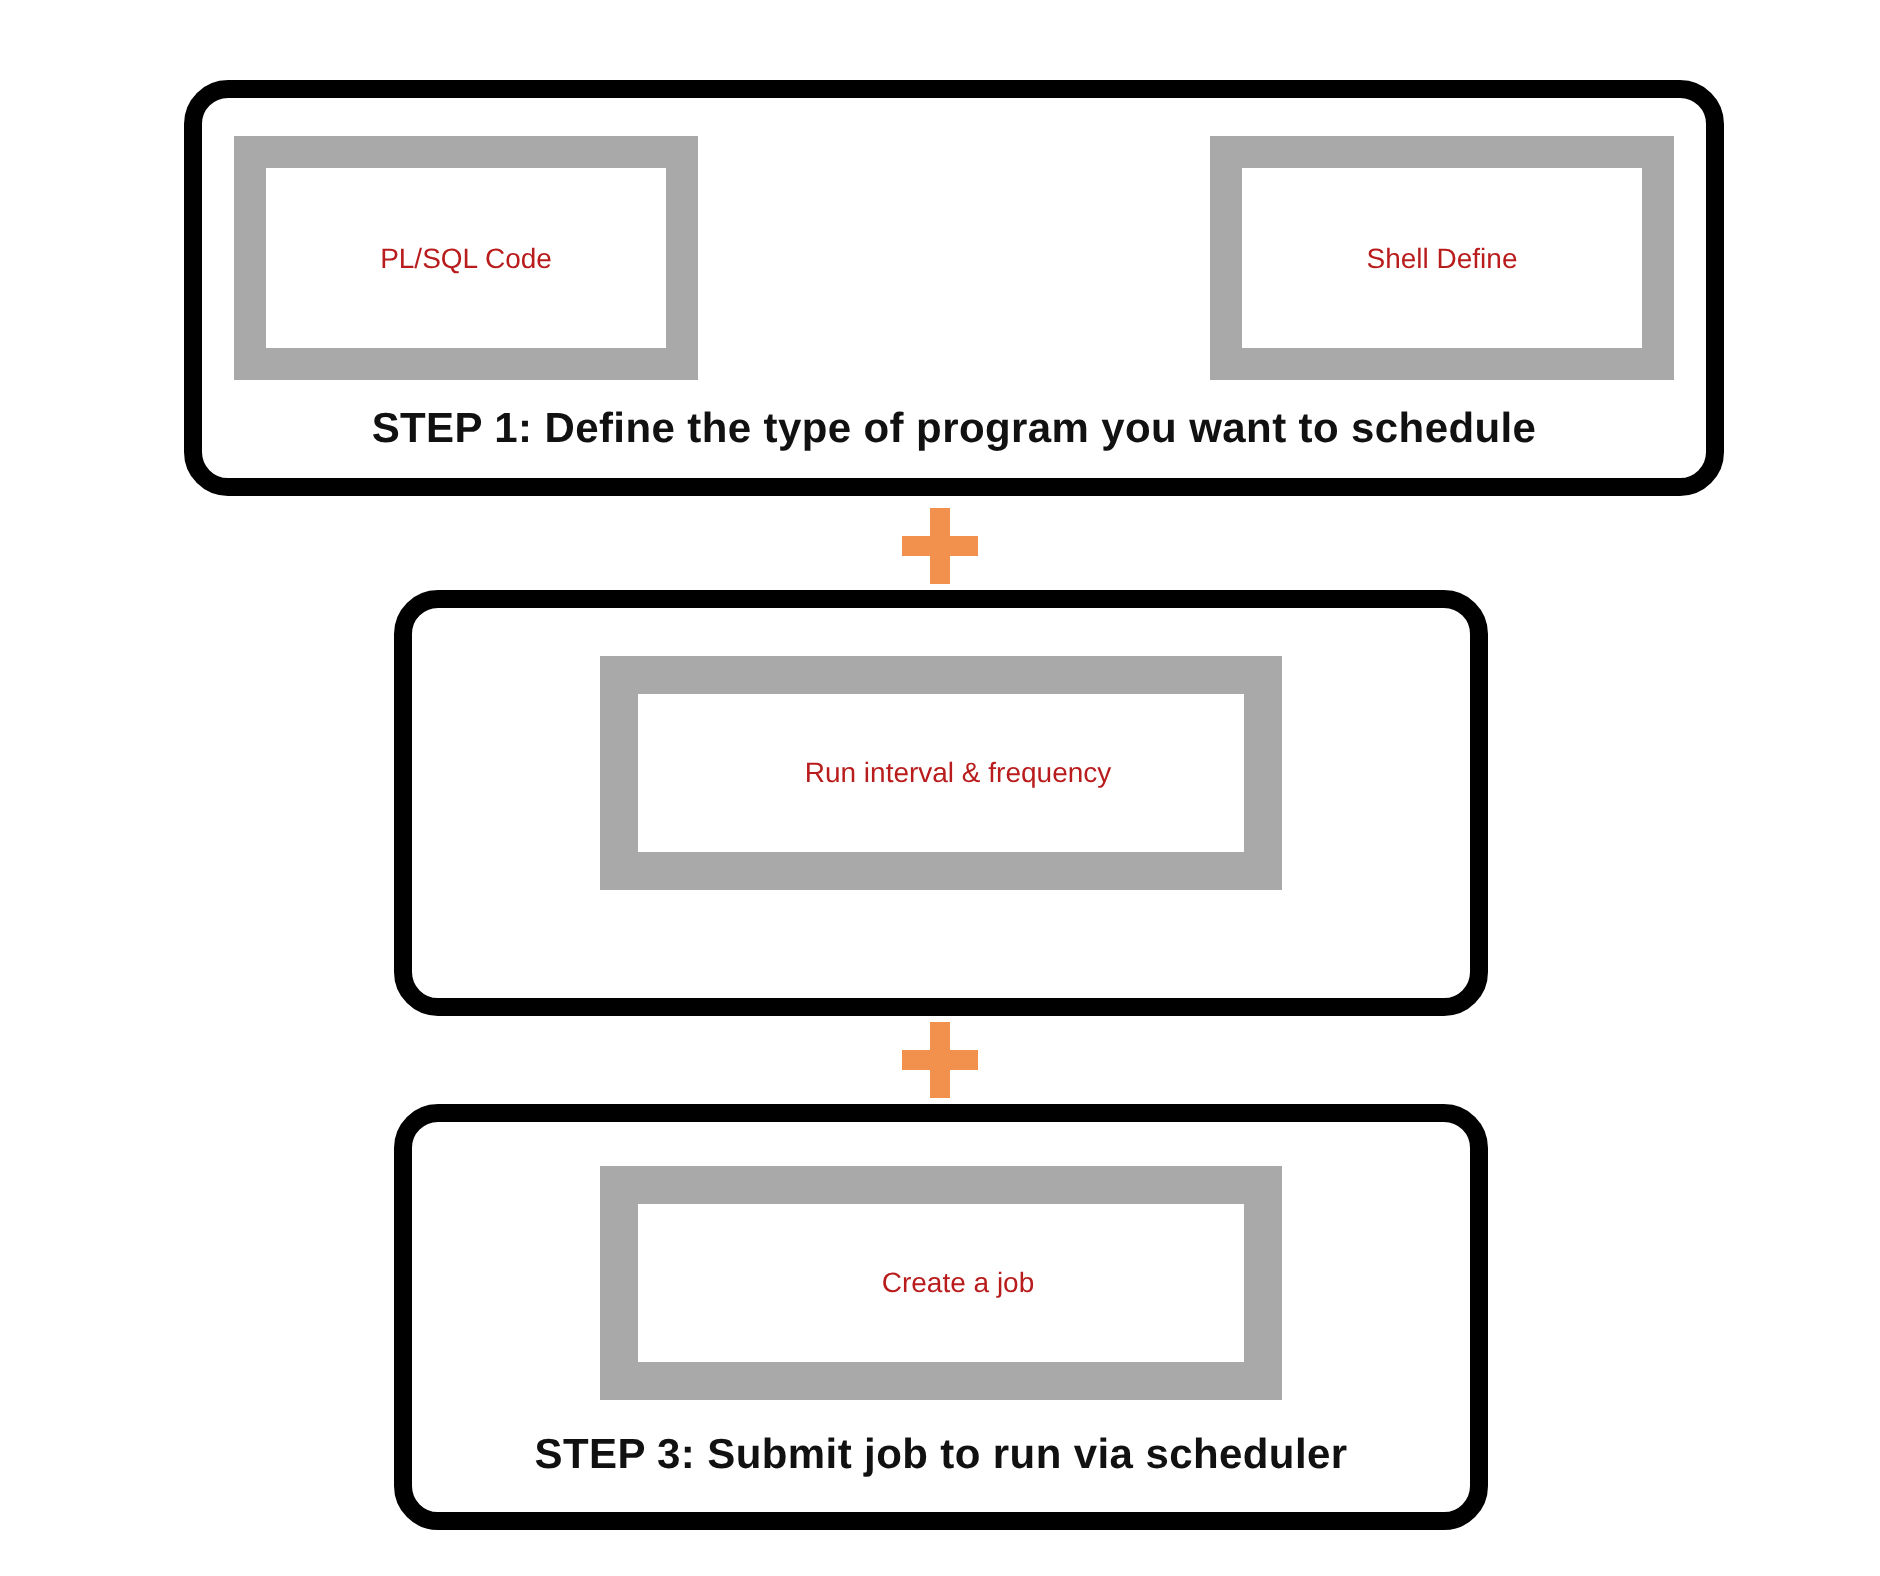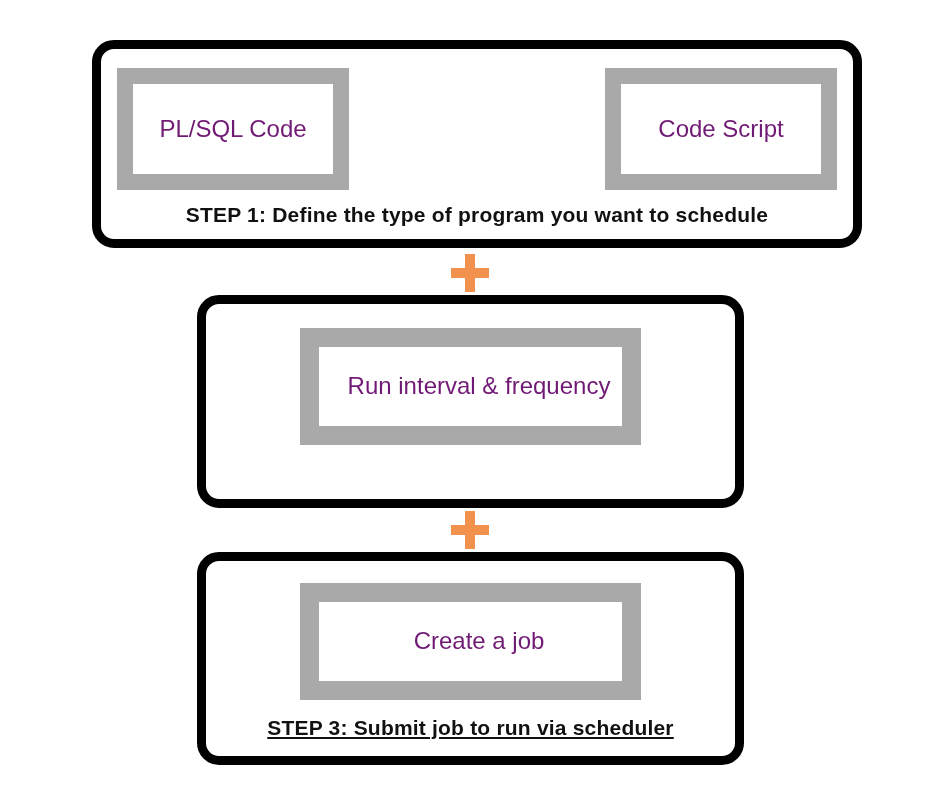--- a/index.html
+++ b/index.html
@@ -70,36 +70,36 @@
     background: #ffffff;
     width: 341px;
     height: 117px;
     display: flex;
     align-items: center;
     justify-content: center;
     flex: 0 0 auto;
     padding-left: 17px;
   }
   .box-label {
-    font-size: 24px;
+    font-size: 14px;
     line-height: 1.2;
-    color: #701a75;
+    color: #b91c1c;
     text-align: center;
     white-space: nowrap;
   }
   .caption {
     margin-top: 13px;
     text-align: center;
     font-size: 21px;
     font-weight: bold;
     color: #111111;
     letter-spacing: 0.2px;
   }
   .panel-2 .caption { margin-top: 15px; }
-  .panel-3 .caption { margin-top: 16px; text-decoration: underline; }
+  .panel-3 .caption { margin-top: 16px; }
   .plus {
     position: absolute;
     width: 38px;
     height: 38px;
   }
   .plus::before,
   .plus::after {
     content: "";
     position: absolute;
     background: var(--plus-orange, #F2914D);
@@ -123,21 +123,21 @@
 <body>
 
 <div class="stage">
 
   <section class="panel panel-1">
     <div class="boxes-row">
       <div class="gbox">
         <span class="box-label">PL/SQL Code</span>
       </div>
       <div class="gbox">
-        <span class="box-label">Code Script</span>
+        <span class="box-label">Shell Define</span>
       </div>
     </div>
     <div class="caption">STEP 1: Define the type of program you want to schedule</div>
   </section>
 
   <div class="plus plus-1"></div>
 
   <section class="panel panel-2">
     <div class="gbox-wide">
       <span class="box-label">Run interval &amp; frequency</span>

